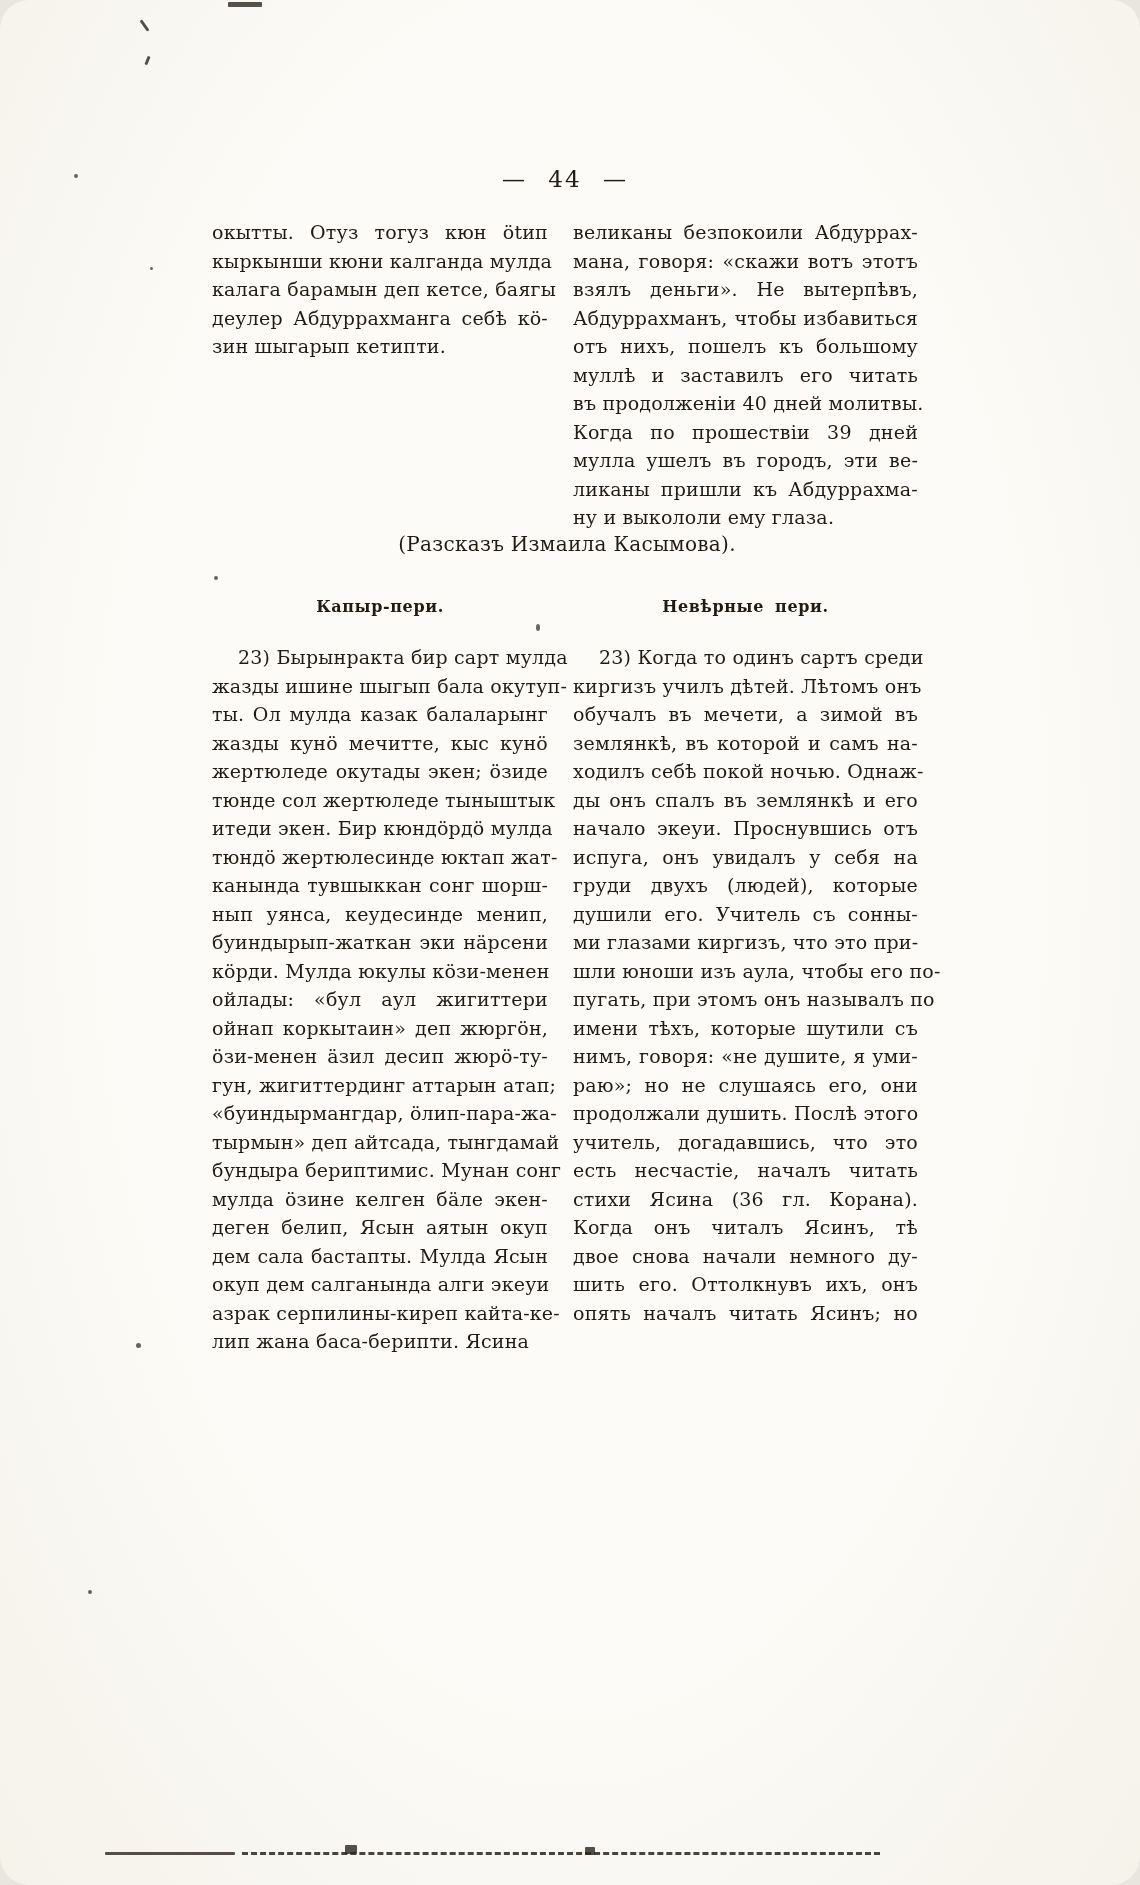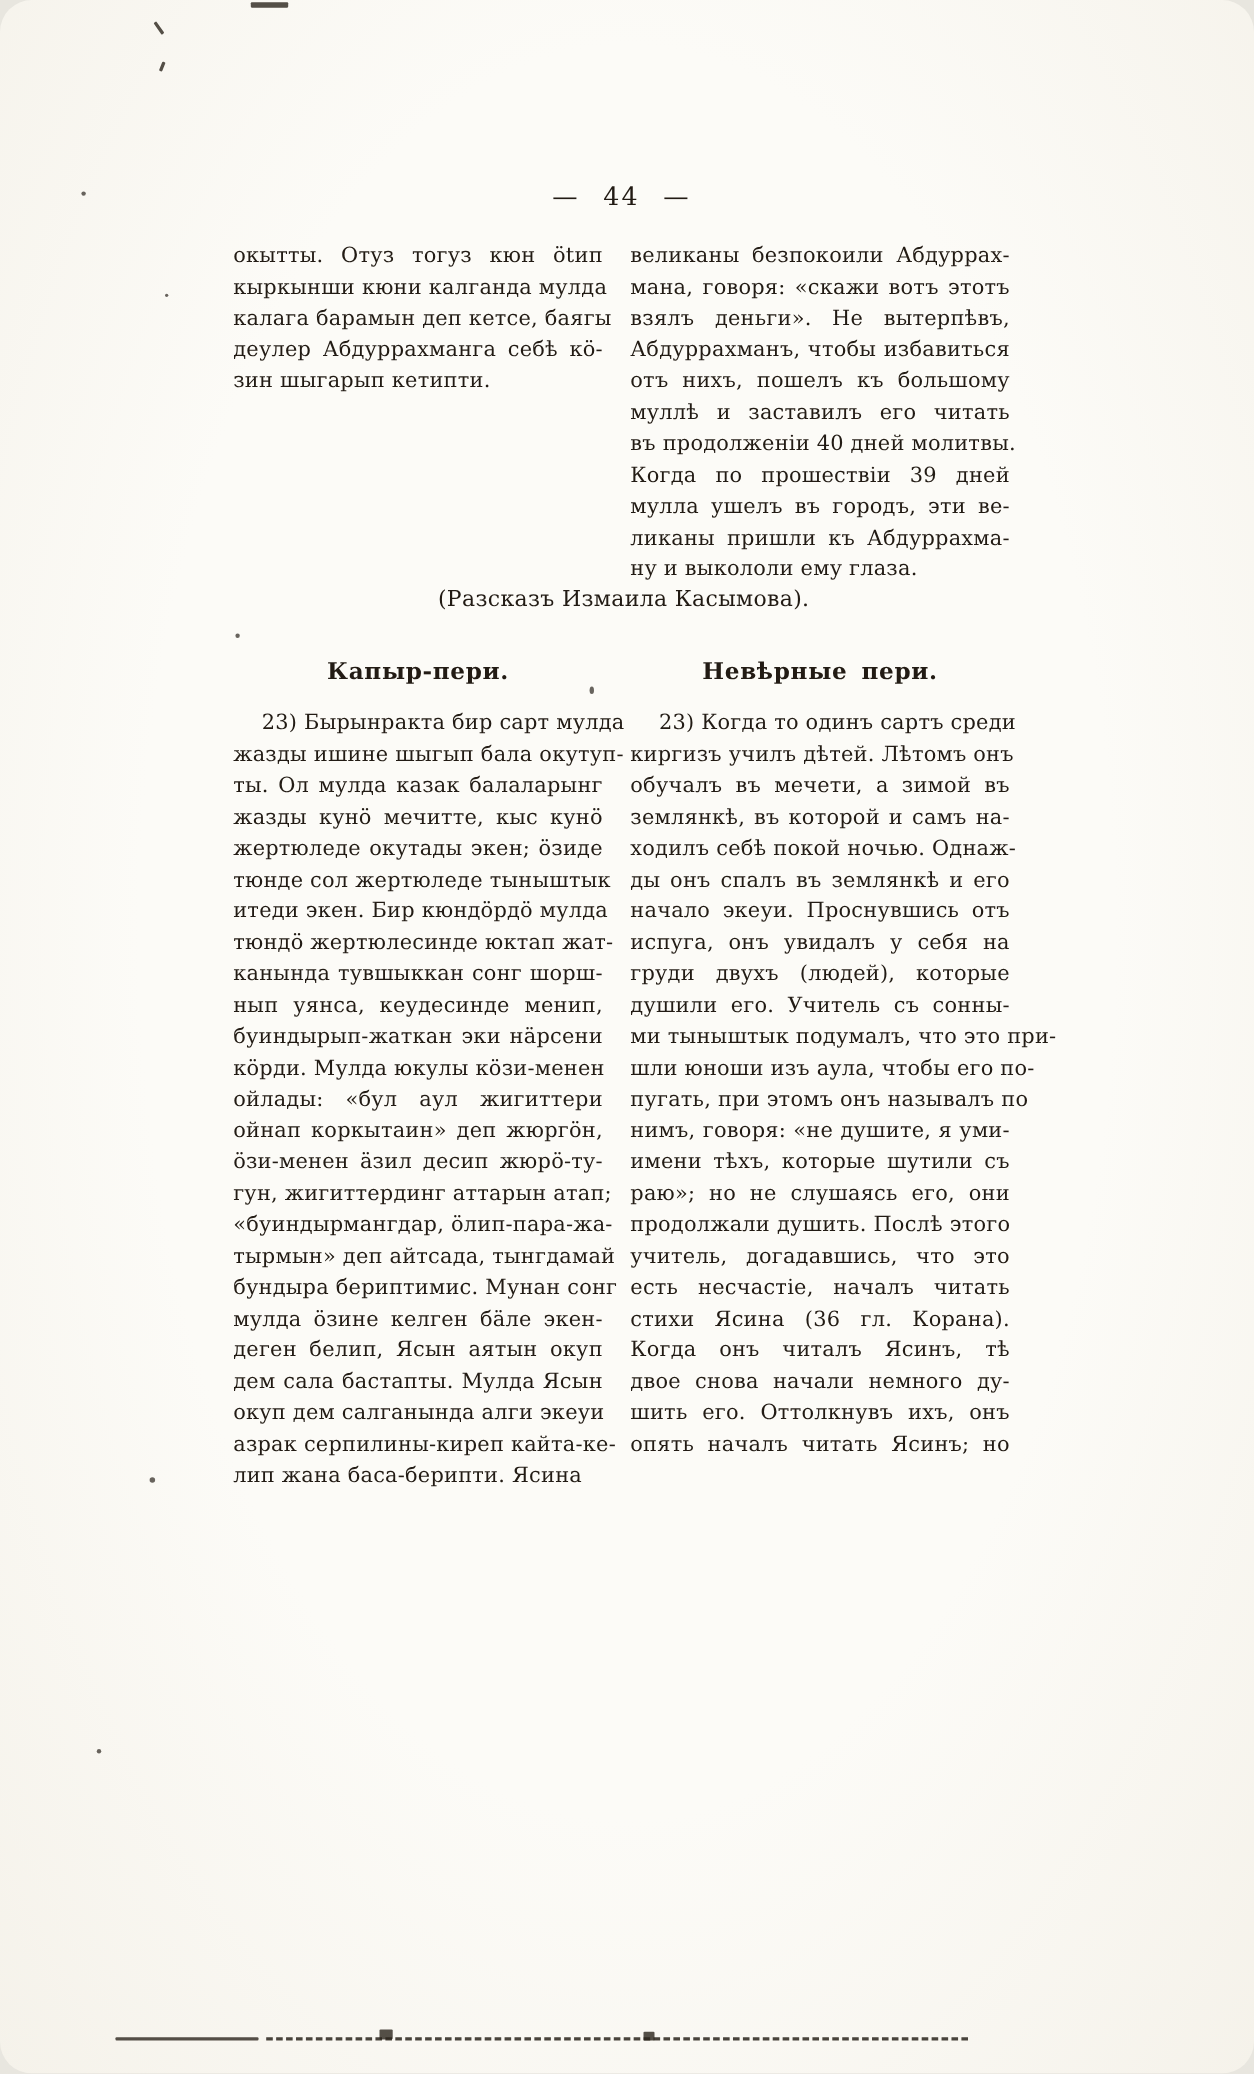--- a/index.html
+++ b/index.html
@@ -33,21 +33,21 @@
   .right-col{left:573px;width:345px;}
   .top-block{top:218px;}
   .story-block{top:643px;}
   .story-block .tline:first-child{text-indent:26px;}
   .attribution{
     position:absolute;left:212px;top:532px;width:710px;
     text-align:center;font-size:20px;letter-spacing:0.3px;
   }
   .heading{
     position:absolute;top:597px;
-    text-align:center;font-size:21px;font-weight:bold;
+    text-align:center;font-size:16px;font-weight:bold;
     letter-spacing:0.6px;word-spacing:5px;
   }
   .heading.left-h{left:212px;width:336px;}
   .heading.right-h{left:573px;width:345px;}
   .art{position:absolute;background:#2a241c;opacity:0.8;border-radius:1px;}
   .art.dot{border-radius:50%;opacity:0.7;}
   .bottom-dashes{position:absolute;height:0;border-top:3px dashed #2a241c;opacity:0.85;}
 </style>
 </head>
 <body>
@@ -116,25 +116,25 @@
       <div class="tline">23) Когда то одинъ сартъ среди</div>
       <div class="tline">киргизъ училъ дѣтей. Лѣтомъ онъ</div>
       <div class="tline">обучалъ въ мечети, а зимой въ</div>
       <div class="tline">землянкѣ, въ которой и самъ на-</div>
       <div class="tline">ходилъ себѣ покой ночью. Однаж-</div>
       <div class="tline">ды онъ спалъ въ землянкѣ и его</div>
       <div class="tline">начало экеуи. Проснувшись отъ</div>
       <div class="tline">испуга, онъ увидалъ у себя на</div>
       <div class="tline">груди двухъ (людей), которые</div>
       <div class="tline">душили его. Учитель съ сонны-</div>
-      <div class="tline">ми тыныштык подумалъ, что это при-</div>
+      <div class="tline">ми глазами киргизъ, что это при-</div>
       <div class="tline">шли юноши изъ аула, чтобы его по-</div>
       <div class="tline">пугать, при этомъ онъ называлъ по</div>
+      <div class="tline">имени тѣхъ, которые шутили съ</div>
       <div class="tline">нимъ, говоря: «не душите, я уми-</div>
-      <div class="tline">имени тѣхъ, которые шутили съ</div>
       <div class="tline">раю»; но не слушаясь его, они</div>
       <div class="tline">продолжали душить. Послѣ этого</div>
       <div class="tline">учитель, догадавшись, что это</div>
       <div class="tline">есть несчастіе, началъ читать</div>
       <div class="tline">стихи Ясина (36 гл. Корана).</div>
       <div class="tline">Когда онъ читалъ Ясинъ, тѣ</div>
       <div class="tline">двое снова начали немного ду-</div>
       <div class="tline">шить его. Оттолкнувъ ихъ, онъ</div>
       <div class="tline">опять началъ читать Ясинъ; но</div>
     </div>

